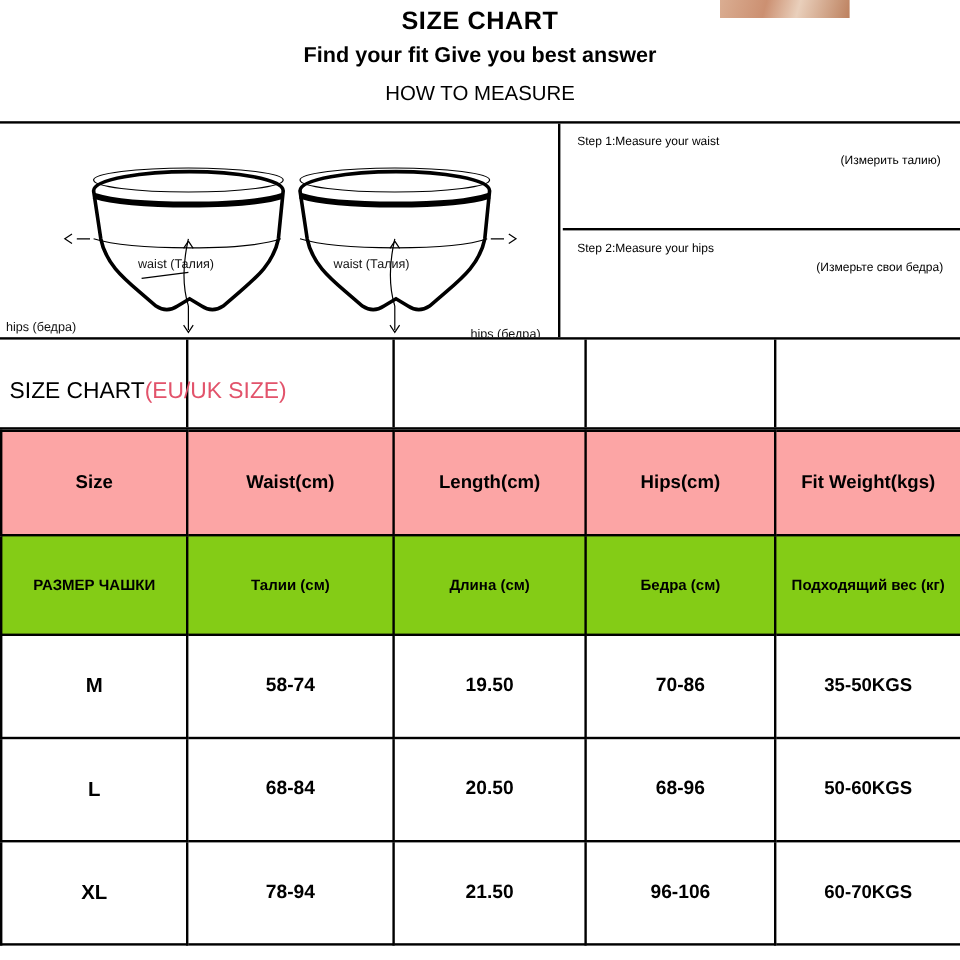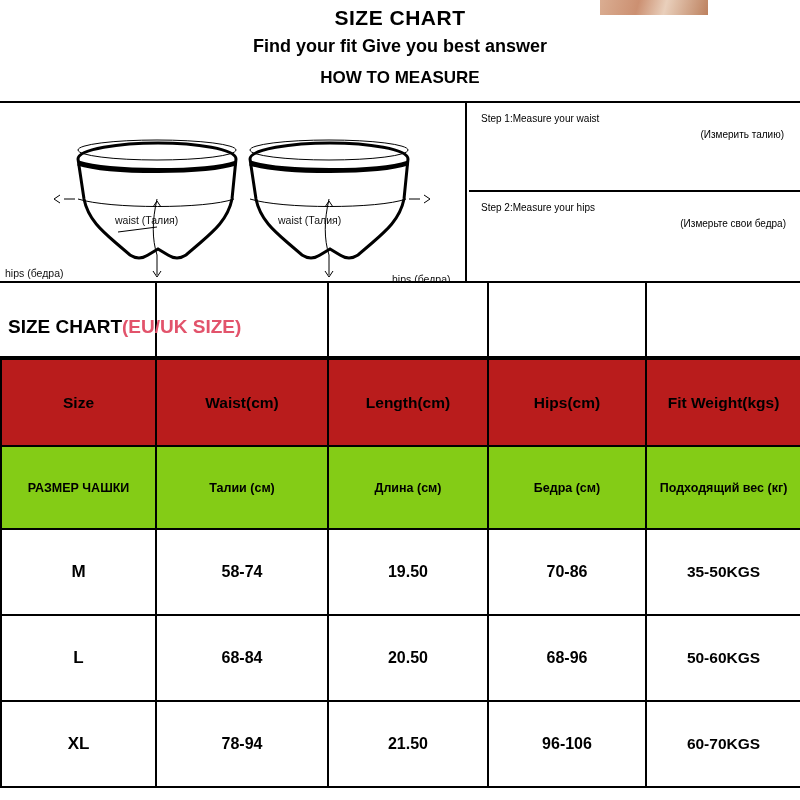--- a/index.html
+++ b/index.html
@@ -41,21 +41,21 @@
   }
   .title-sub {
     text-align: center;
     font-size: 18px;
     font-weight: bold;
     padding-top: 6px;
   }
   .title-how {
     text-align: center;
     font-size: 17px;
-    font-weight: bold;
+    font-weight: normal;
     padding-top: 11px;
   }
   .header-photo {
     position: absolute;
     right: 92px;
     top: 0;
     width: 108px;
     height: 15px;
     background: linear-gradient(105deg, #d8a98c 0%, #c98a6a 35%, #e8cdb8 60%, #b97a56 100%);
     opacity: .95;
@@ -133,21 +133,21 @@
     top: 0;
     width: 0;
     height: 73px;
     border-left: 2px solid #000;
   }
   .chart-title-text {
     position: absolute;
     left: 8px;
     top: 33px;
     font-size: 19px;
-    font-weight: bold;
+    font-weight: normal;
   }
   .chart-title-text .eu {
     color: #e2536b;
   }
 
   
   table.size-table {
     position: absolute;
     left: 0;
     top: 358px;
@@ -155,21 +155,21 @@
     border-collapse: collapse;
     table-layout: fixed;
   }
   table.size-table td {
     border: 2px solid #000;
     text-align: center;
     vertical-align: middle;
     box-sizing: border-box;
   }
   table.size-table tr.head-en td {
-    background: #b91c1c;
+    background: #fca5a5;
     height: 87px;
     font-size: 15.5px;
     font-weight: bold;
   }
   table.size-table tr.head-ru td {
     background: #84cc16;
     height: 83px;
     font-size: 12.5px;
     font-weight: bold;
   }

